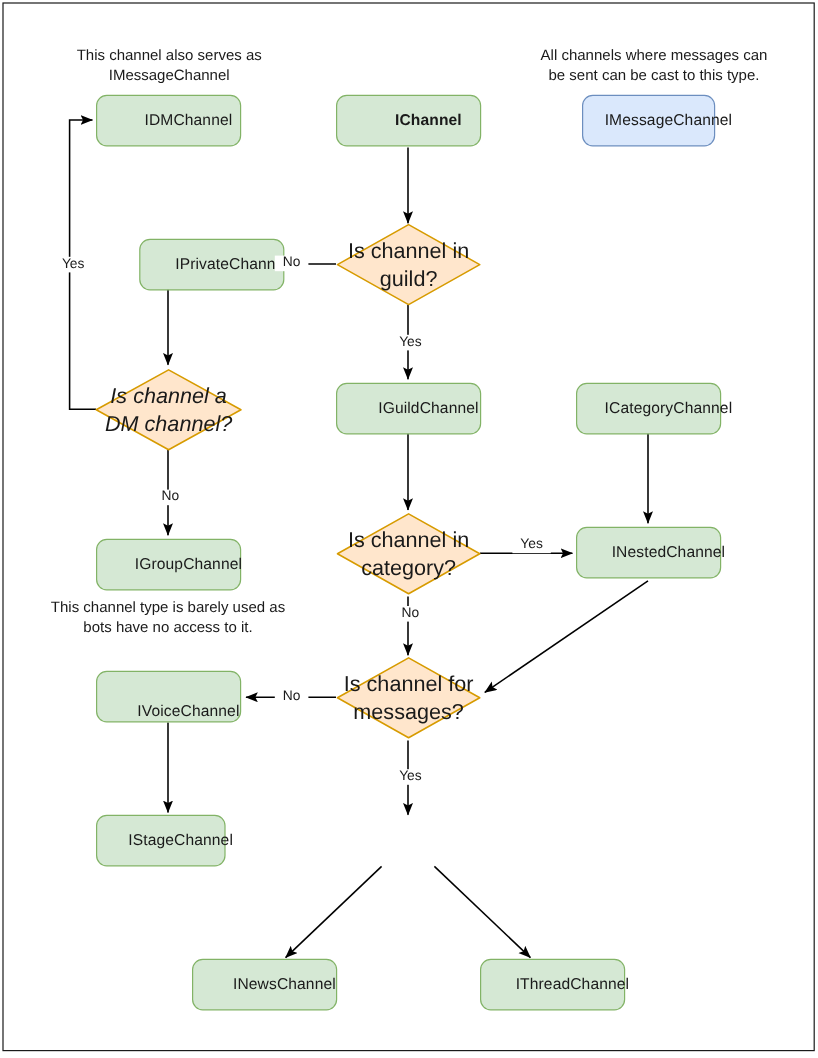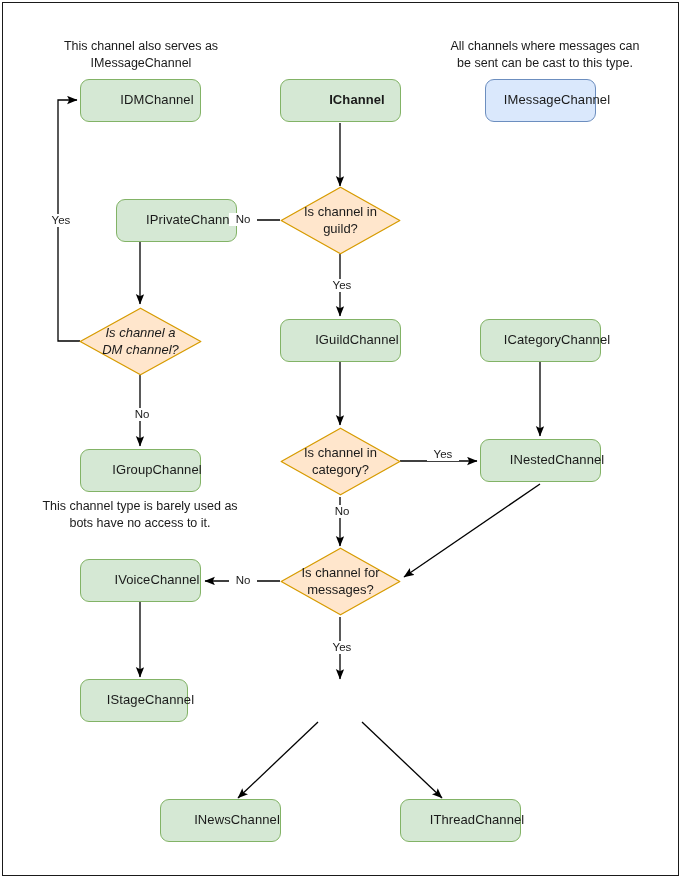--- a/index.html
+++ b/index.html
@@ -63,21 +63,21 @@
   .diamond-label {
     position: absolute;
     left: 0;
     top: 0;
     width: 100%;
     height: 100%;
     display: flex;
     align-items: center;
     justify-content: center;
     text-align: center;
-    font-size: 13px;
+    font-size: 18px;
     color: #1a1a1a;
     line-height: 1.25;
   }
   .note {
     position: absolute;
     text-align: center;
     font-size: 12.5px;
     color: #1a1a1a;
     line-height: 1.35;
   }
@@ -180,21 +180,21 @@
   </div>
 
   <div class="node box" style="left:80px; top:449px; width:121px; height:43px;">
     <span>IGroupChannel</span>
   </div>
 
   <div class="node box" style="left:480px; top:439px; width:121px; height:43px;align-items:center;">
     <span>INestedChannel</span>
   </div>
 
-  <div class="node box" style="left:80px; top:559px; width:121px; height:43px;">
+  <div class="node box" style="left:80px; top:559px; width:121px; height:43px;align-items:flex-end;">
     <span>IVoiceChannel</span>
   </div>
 
   <div class="node box" style="left:80px; top:679px; width:108px; height:43px;">
     <span>IStageChannel</span>
   </div>
 
 
   <div class="node box" style="left:160px; top:799px; width:121px; height:43px;">
     <span>INewsChannel</span>

